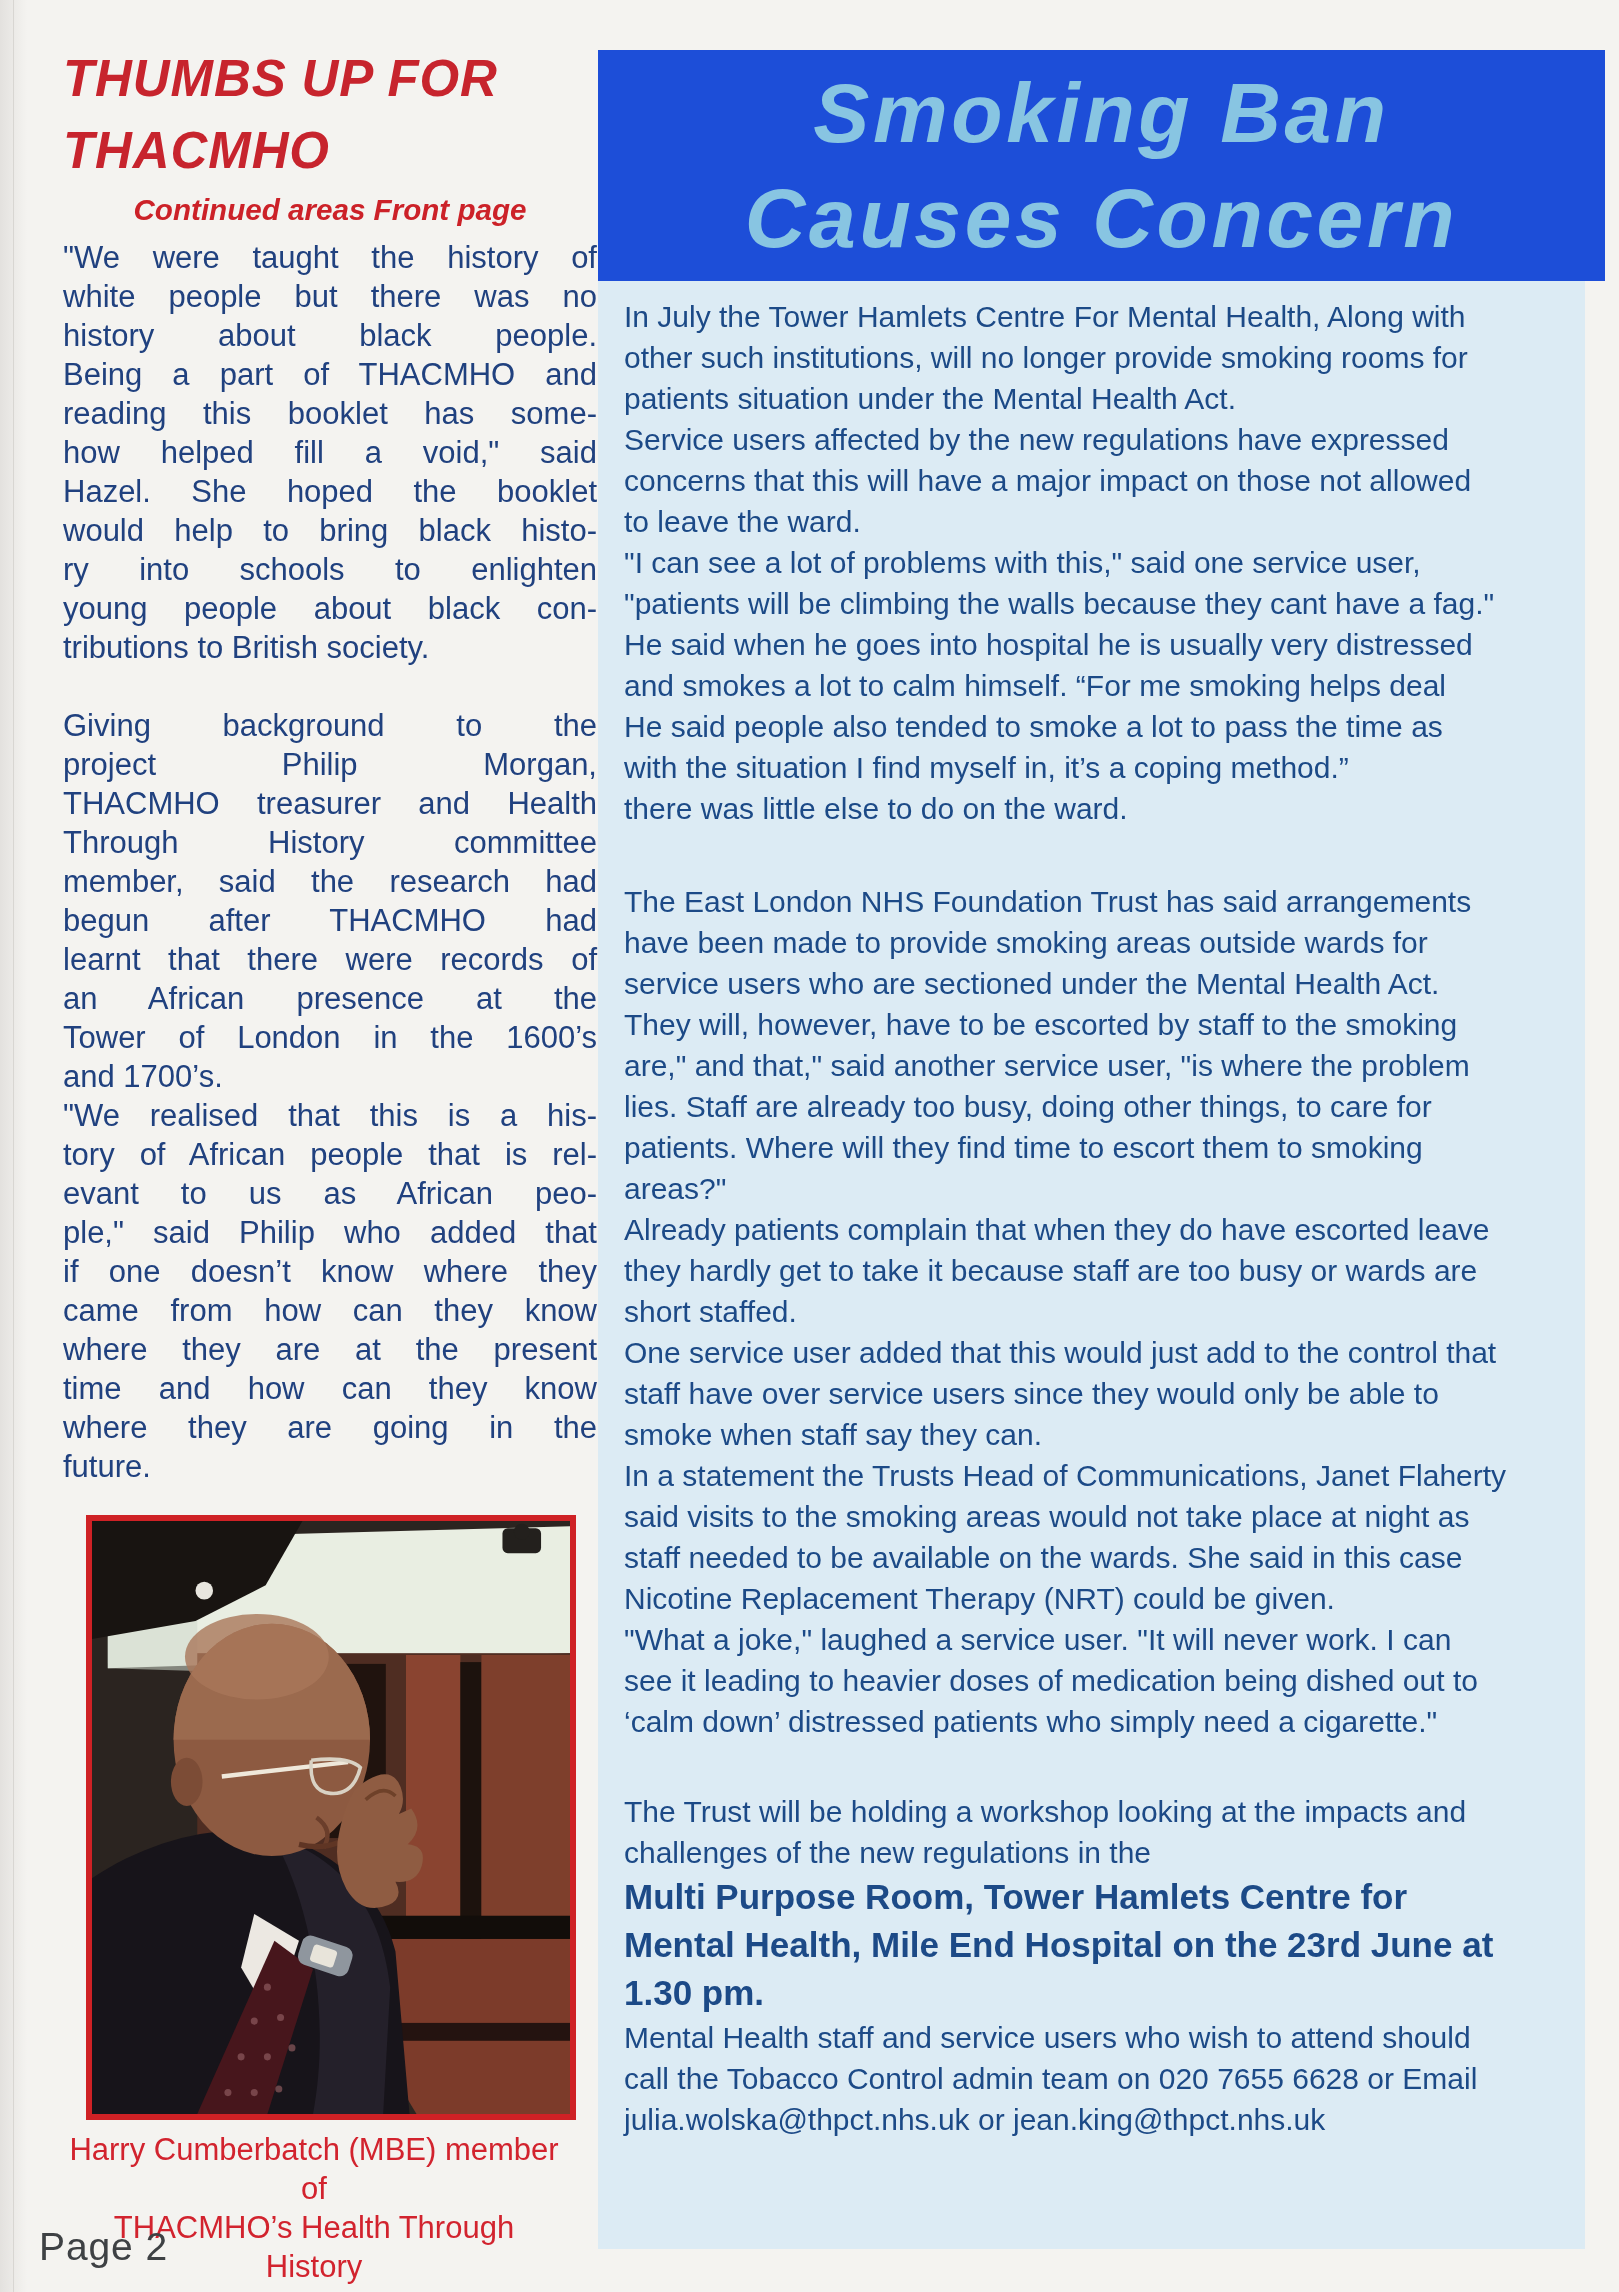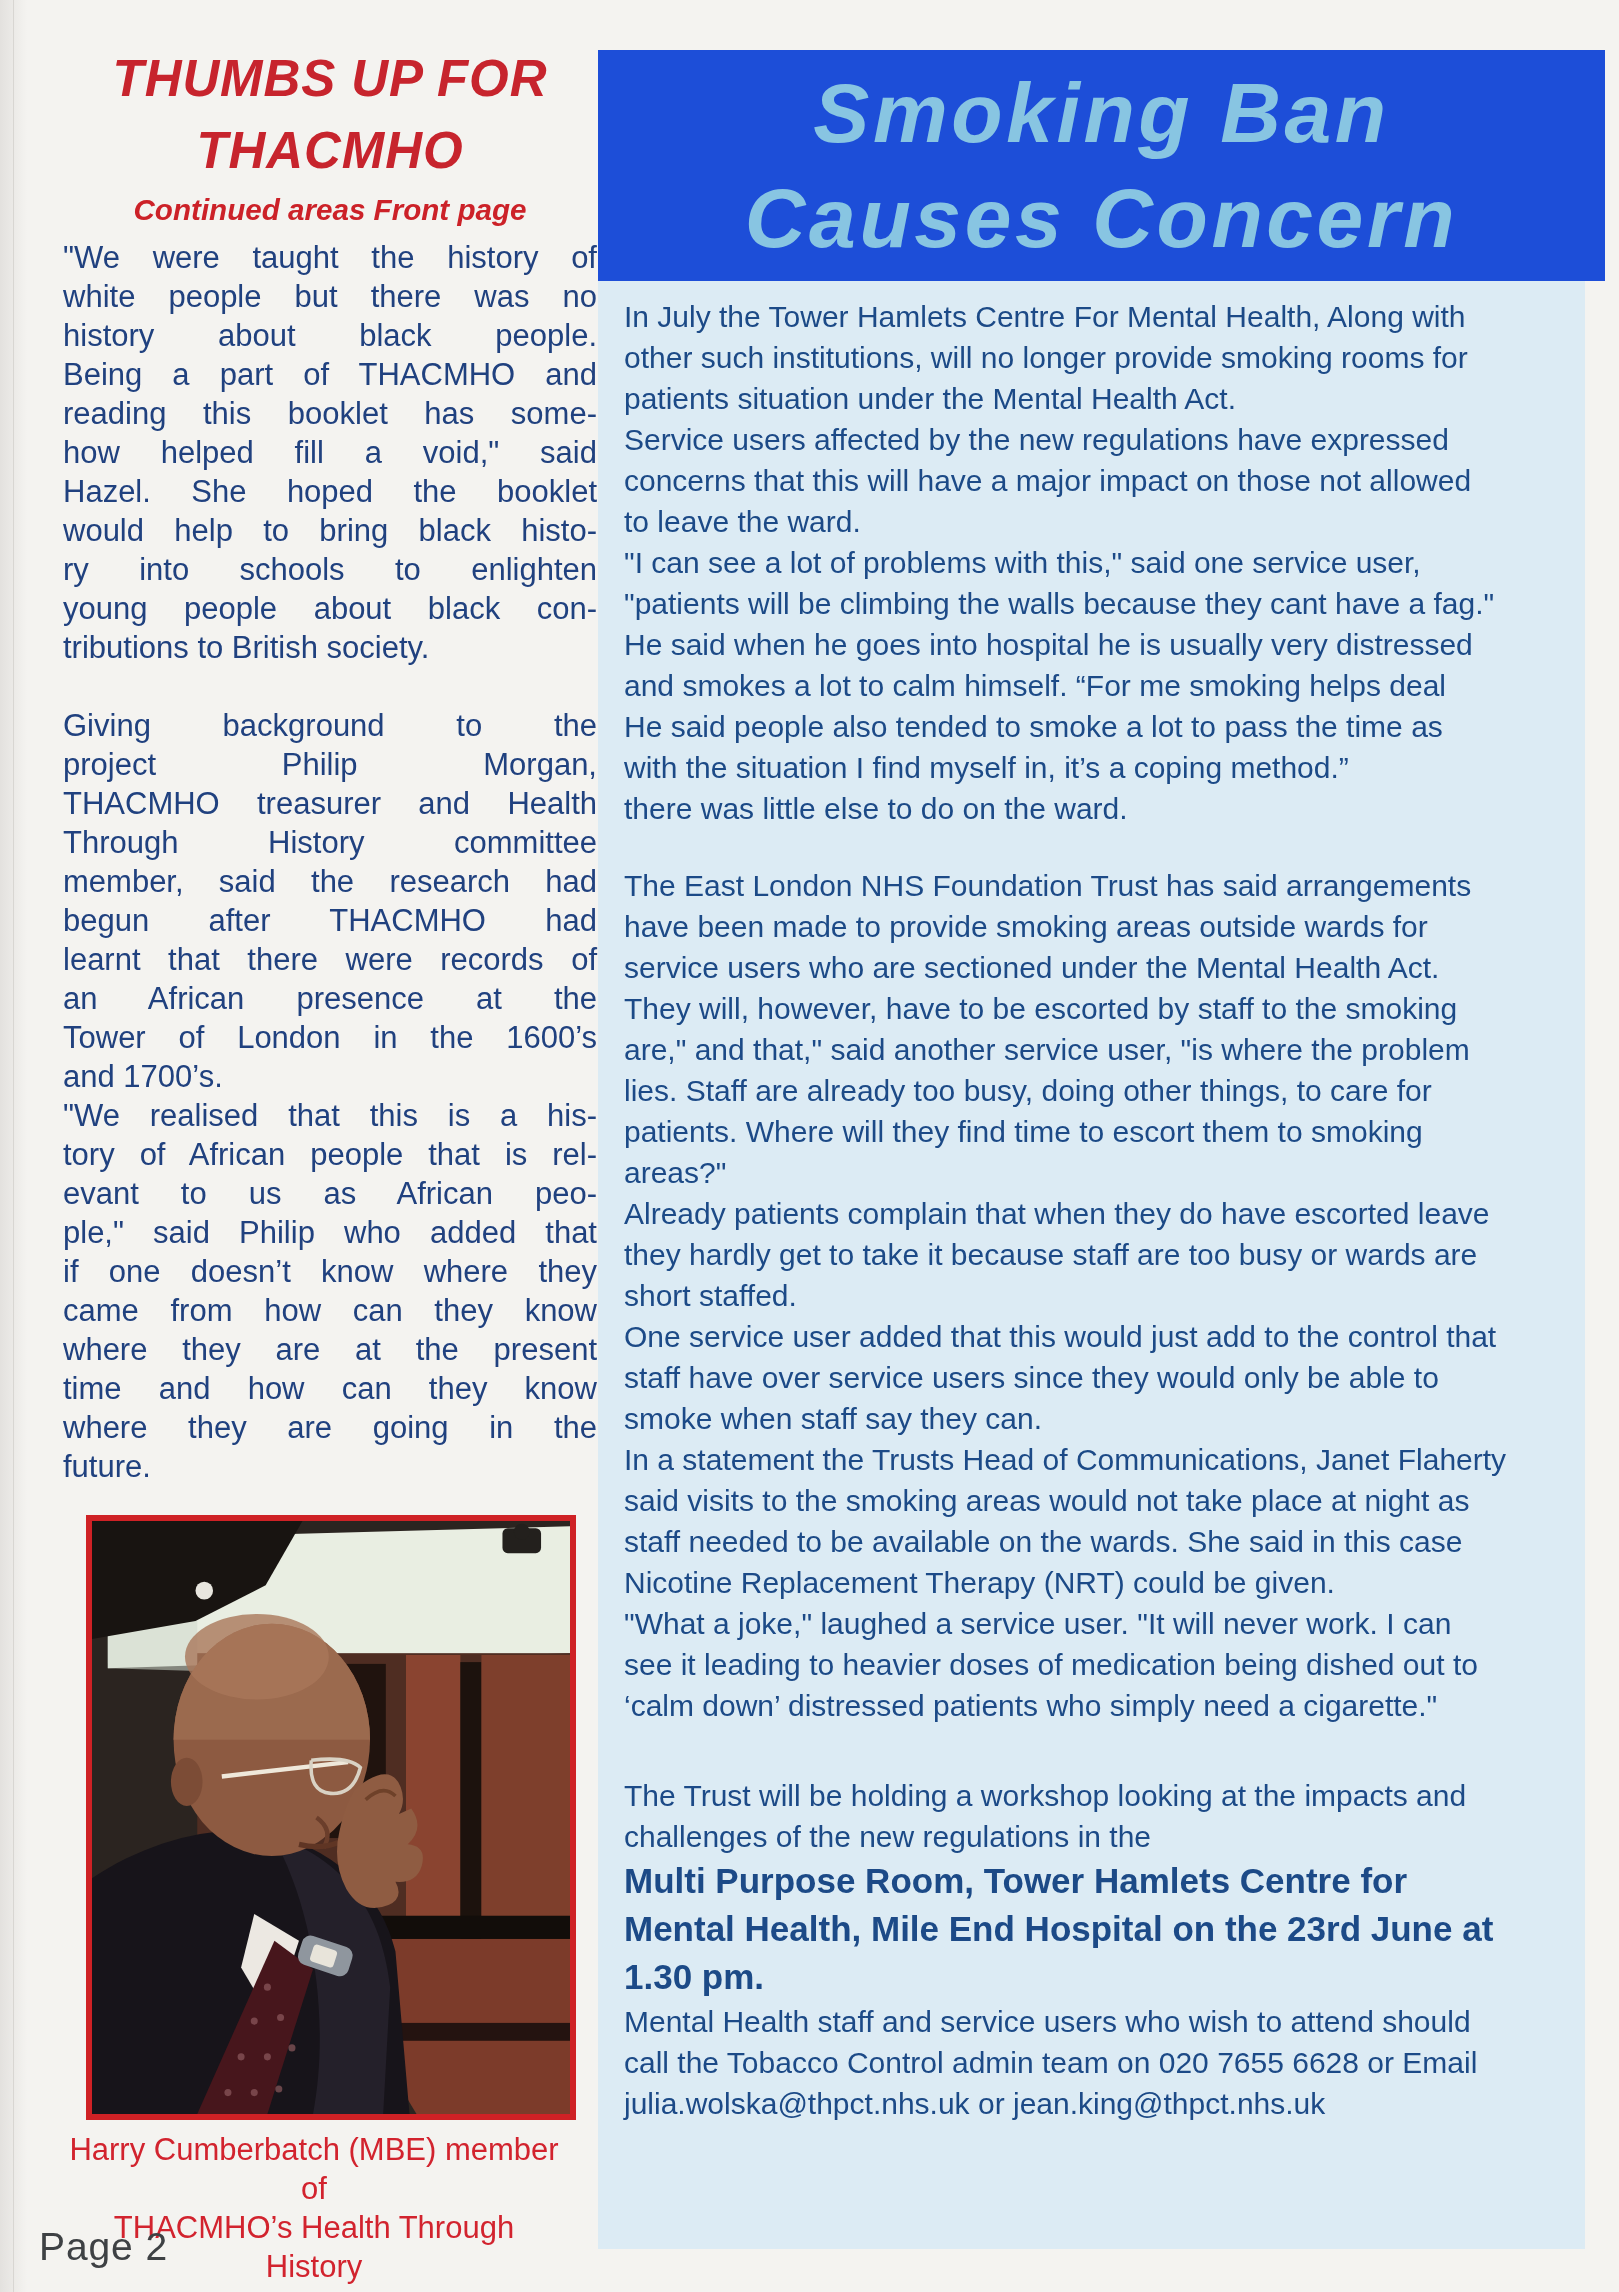--- a/index.html
+++ b/index.html
@@ -7,21 +7,21 @@
     width:1619px;height:2293px;position:relative;overflow:hidden;
     background:#f4f3f0;
     font-family:"Liberation Sans","DejaVu Sans",sans-serif;
   }
   .scan-edge{position:absolute;left:12.5px;top:0;width:1.8px;height:100%;background:#d8d6d2;}
   .scan-shade{position:absolute;left:0;top:0;width:27px;height:100%;
     background:linear-gradient(90deg,#e3e1de,#f4f3f0);}
 
   
   .left-title{
-    position:absolute;left:63px;top:43px;width:534px;text-align:center;
+    position:absolute;left:63px;top:43px;width:534px;
     color:#c7242d;font-weight:bold;font-style:italic;
     font-size:51px;line-height:72px;letter-spacing:0.9px;
   }
   .left-continued{
     position:absolute;left:63px;top:192px;width:534px;text-align:center;
     color:#cc2128;font-weight:bold;font-style:italic;font-size:29.6px;line-height:36px;
   }
   .left-body{
     position:absolute;left:63px;top:238px;width:534px;
     font-size:31px;line-height:39px;color:#20417f;
@@ -134,21 +134,21 @@
     </div>
     <div class="para">
       <div class="line">"I can see a lot of problems with this," said one service user,</div>
       <div class="line">"patients will be climbing the walls because they cant have a fag."</div>
       <div class="line">He said when he goes into hospital he is usually very distressed</div>
       <div class="line">and smokes a lot to calm himself. “For me smoking helps deal</div>
       <div class="line">He said people also tended to smoke a lot to pass the time as</div>
       <div class="line">with the situation I find myself in, it’s a coping method.”</div>
       <div class="line last">there was little else to do on the ward.</div>
     </div>
-    <div class="para" style="margin-top: 36px;">
+    <div class="para" style="margin-top: 52px;">
       <div class="line">The East London NHS Foundation Trust has said arrangements</div>
       <div class="line">have been made to provide smoking areas outside wards for</div>
       <div class="line">service users who are sectioned under the Mental Health Act.</div>
       <div class="line">They will, however, have to be escorted by staff to the smoking</div>
       <div class="line">are," and that," said another service user, "is where the problem</div>
       <div class="line">lies. Staff are already too busy, doing other things, to care for</div>
       <div class="line">patients. Where will they find time to escort them to smoking</div>
       <div class="line last">areas?"</div>
     </div>
     <div class="para">

